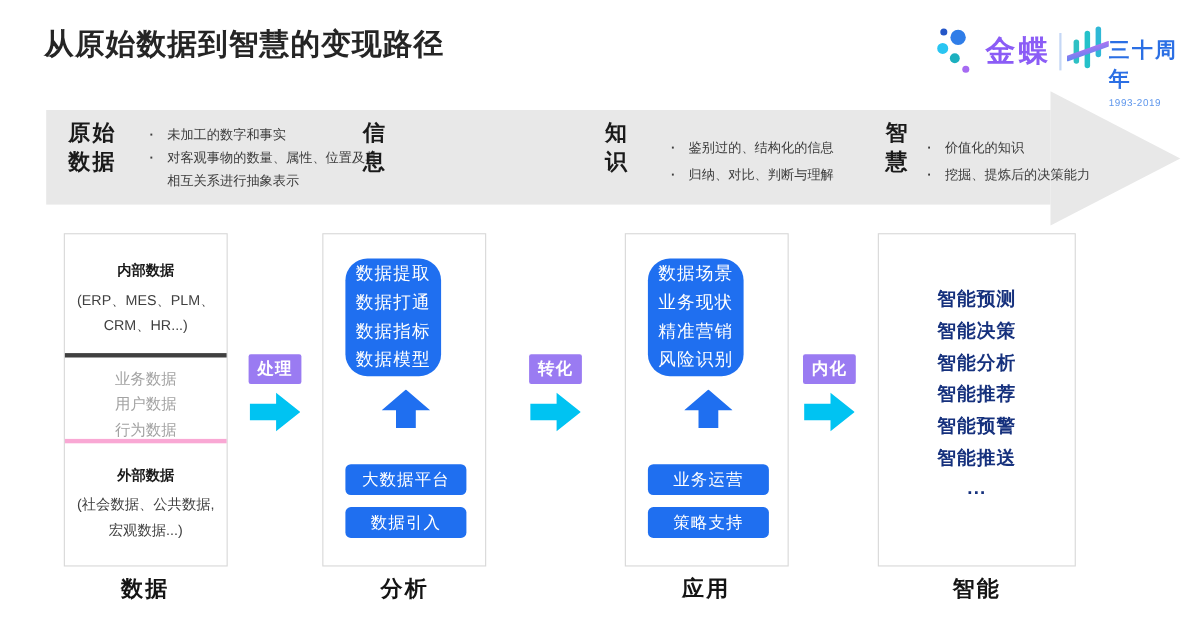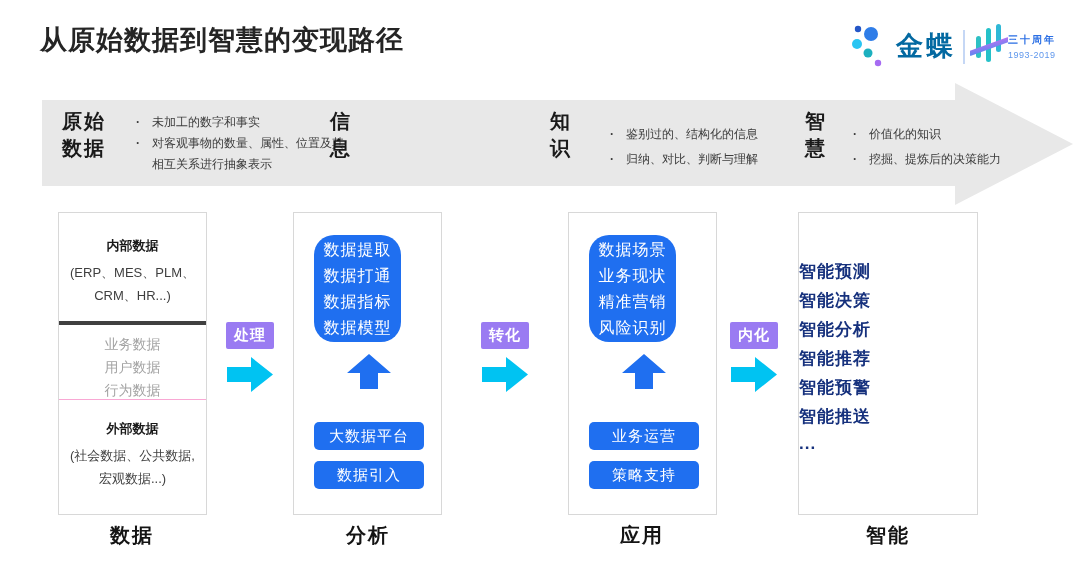--- a/index.html
+++ b/index.html
@@ -5,67 +5,67 @@
   * { margin:0; padding:0; box-sizing:border-box; }
   html,body { background:#ffffff; }
   body { font-family:"Liberation Sans","DejaVu Sans",sans-serif; }
   .slide { position:relative; width:1080px; height:562px; background:#ffffff; overflow:hidden; }
 
   
   .title { position:absolute; left:40px; top:22px; font-size:27px; font-weight:bold; color:#252525; letter-spacing:1px;text-align:center; }
 
   
   .logo-dots { position:absolute; left:850px; top:20px; }
-  .brand { position:absolute; left:896px; top:28px; font-size:27px; font-weight:bold; color:#0369a1; letter-spacing:3px; }
+  .brand { position:absolute; left:896px; top:28px; font-size:27px; font-weight:bold; color:#8b5cf6; letter-spacing:3px; }
   .logo-divider { position:absolute; left:963px; top:30px; width:2px; height:34px; background:#c5d7f5; }
   .anniv-mark { position:absolute; left:970px; top:20px; }
   .anniv-text { position:absolute; left:1008px; top:33px; display:flex; flex-direction:column; }
-  .anniv-text .cn { font-size:10px; font-weight:bold; color:#2b6fe4; letter-spacing:2px; }
+  .anniv-text .cn { font-size:19px; font-weight:bold; color:#2b6fe4; letter-spacing:2px; }
   .anniv-text .yr { font-size:9px; color:#5f97ec; margin-top:3px; letter-spacing:.5px; }
 
   
   .banner-body { position:absolute; left:42px; top:100px; width:913px; height:86px; background:#e8e8e8; }
   .banner-head { position:absolute; left:955px; top:83px; width:0; height:0;
     border-top:61px solid transparent; border-bottom:61px solid transparent; border-left:118px solid #e8e8e8; }
 
   .stage { position:absolute; top:108px; display:flex; }
   .stage-title { font-size:20px; font-weight:bold; color:#1a1a1a; line-height:27px; letter-spacing:2px; white-space:pre-line; }
   .bullets { list-style:none; font-size:12px; color:#3c3c3c; line-height:21px; }
   .bullets li { position:relative; padding-left:0; }
   .bullets li::before { content:"·"; position:absolute; left:-16px; top:0; color:#3c3c3c; font-weight:bold; }
   .stage0 { left:62px; } .stage0 .bullets { margin-left:46px; width:196px; margin-top:4px; }
   .stage1 { left:330px; } .stage1 .bullets { margin-left:58px; width:170px; margin-top:16px; }
   .stage2 { left:550px; } .stage2 .bullets { margin-left:54px; width:190px; margin-top:16px; }
-  .stage3 { left:805px; } .stage3 .bullets { margin-left:42px; width:165px; margin-top:16px; }
+  .stage3 { left:805px; } .stage3 .bullets { margin-left:32px; width:165px; margin-top:16px; }
   .stage1 .bullets li, .stage2 .bullets li, .stage3 .bullets li { margin-bottom:4px; }
 
   
   .col-box { position:absolute; top:212px; height:303px; background:#ffffff; border:1px solid #d8d8d8; }
   .box-data { left:58px; width:149px; }
   .box-analysis { left:293px; width:149px; }
   .box-apply { left:568px; width:149px; }
   .box-smart { left:798px; width:180px; }
 
   .sec { text-align:center; }
   .sec1 { height:108px; padding-top:24px; }
   .sec2 { height:78px; border-top:4px solid #404040; padding-top:8px; }
-  .sec3 { height:115px; border-top:1px solid #f9a8d4; padding-top:20px; }
+  .sec3 { height:115px; border-top:4px solid #f9a8d4; padding-top:20px; }
   .sec-head { font-size:13px; font-weight:bold; color:#1a1a1a; margin-bottom:6px; }
   .sec-line { font-size:13px; color:#3f3f3f; line-height:23px; }
   .sec-gray { font-size:14px; color:#a3a3a3; line-height:23px; }
 
   .core-box { position:absolute; left:20px; top:22px; width:87px; height:107px; border-radius:20px;
     background:#1f6ff0; color:#ffffff; display:flex; flex-direction:column; justify-content:center;
     align-items:center; font-size:16px; line-height:26px; letter-spacing:1px; }
   .up-arrow { position:absolute; left:53px; top:141px; }
   .blue-btn { position:absolute; left:20px; width:110px; height:28px; border-radius:5px; background:#1f6ff0;
     color:#ffffff; font-size:15px; display:flex; align-items:center; justify-content:center; letter-spacing:1px; }
   .btn1 { top:209px; } .btn2 { top:248px; }
 
-  .smart-list { list-style:none; padding-top:44px; }
+  .smart-list { list-style:none; padding-top:44px; text-align:center; }
   .smart-list li { font-size:17px; font-weight:bold; color:#16317d; line-height:29px; letter-spacing:1px; }
   .smart-list li.dots { line-height:26px; }
 
   
   .connector { position:absolute; top:322px; width:56px; display:flex; flex-direction:column; align-items:center; }
   .conn1 { left:222px; } .conn2 { left:477px; } .conn3 { left:726px; }
   .conn-label { min-width:48px; height:27px; background:#9a7bf2; color:#ffffff; font-size:15px; font-weight:bold;
     display:flex; align-items:center; justify-content:center; border-radius:2px; letter-spacing:1px; padding:0 6px; }
   .conn-arrow { margin-top:7px; }
 

